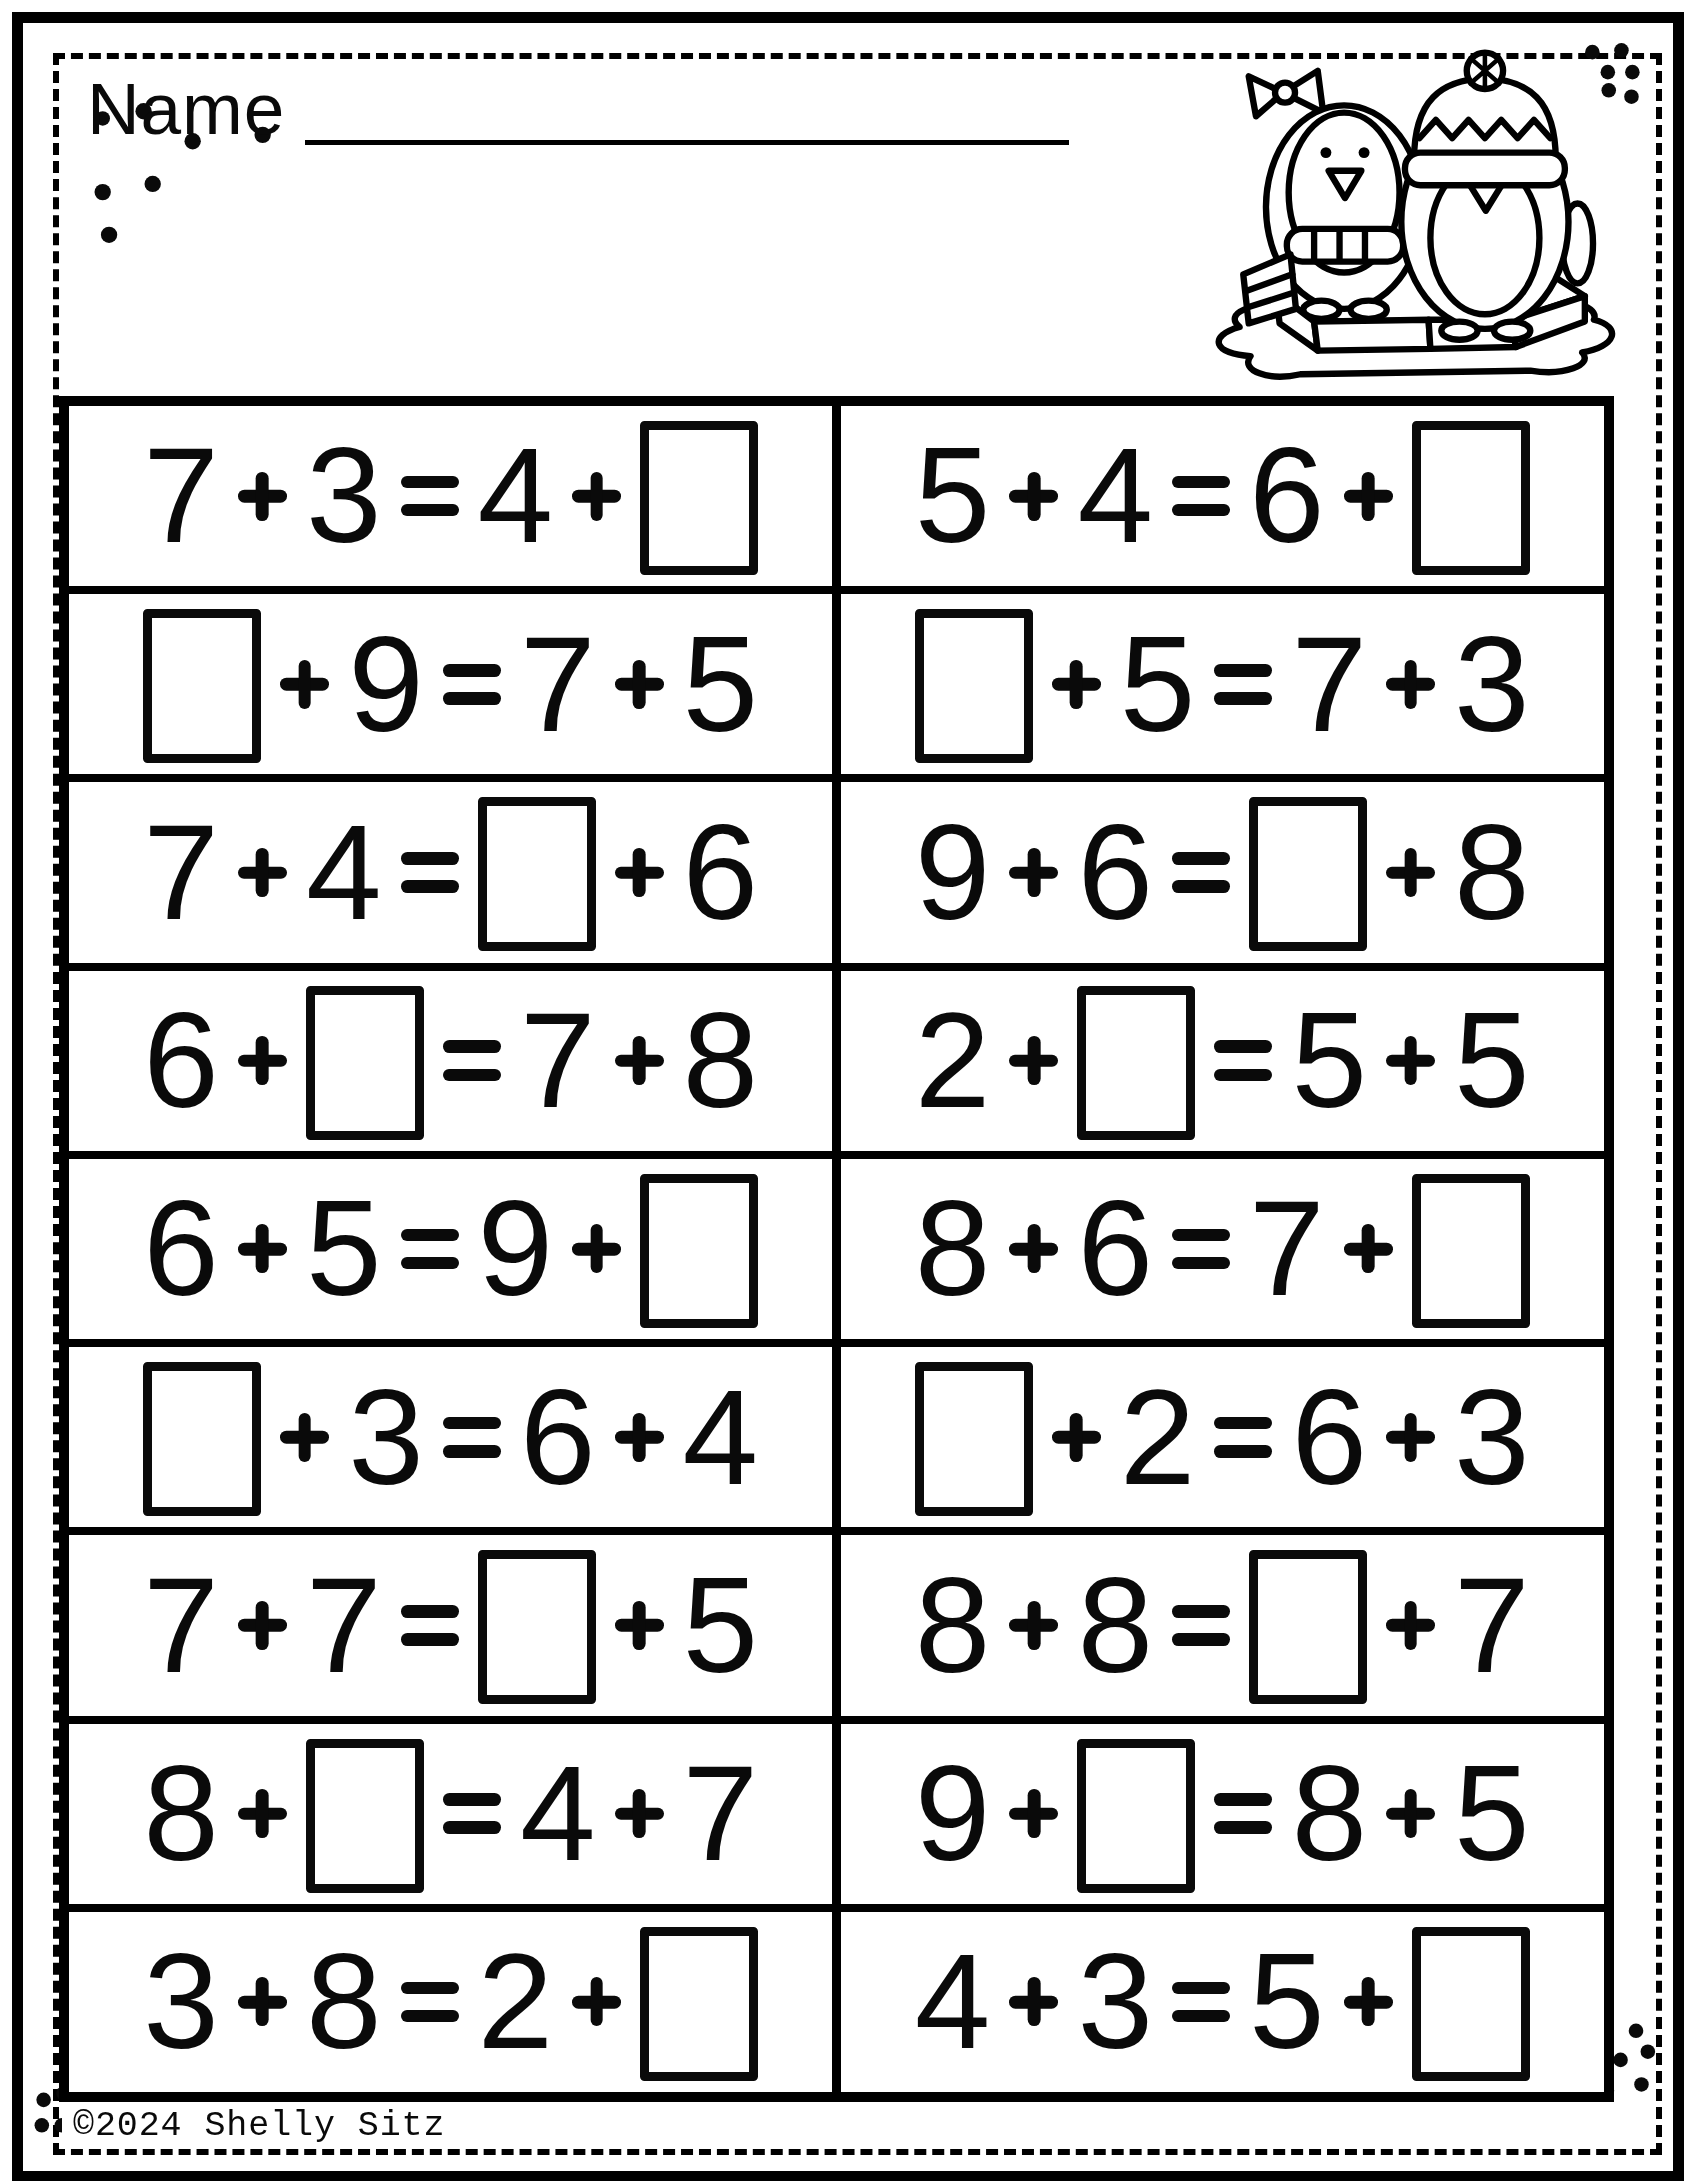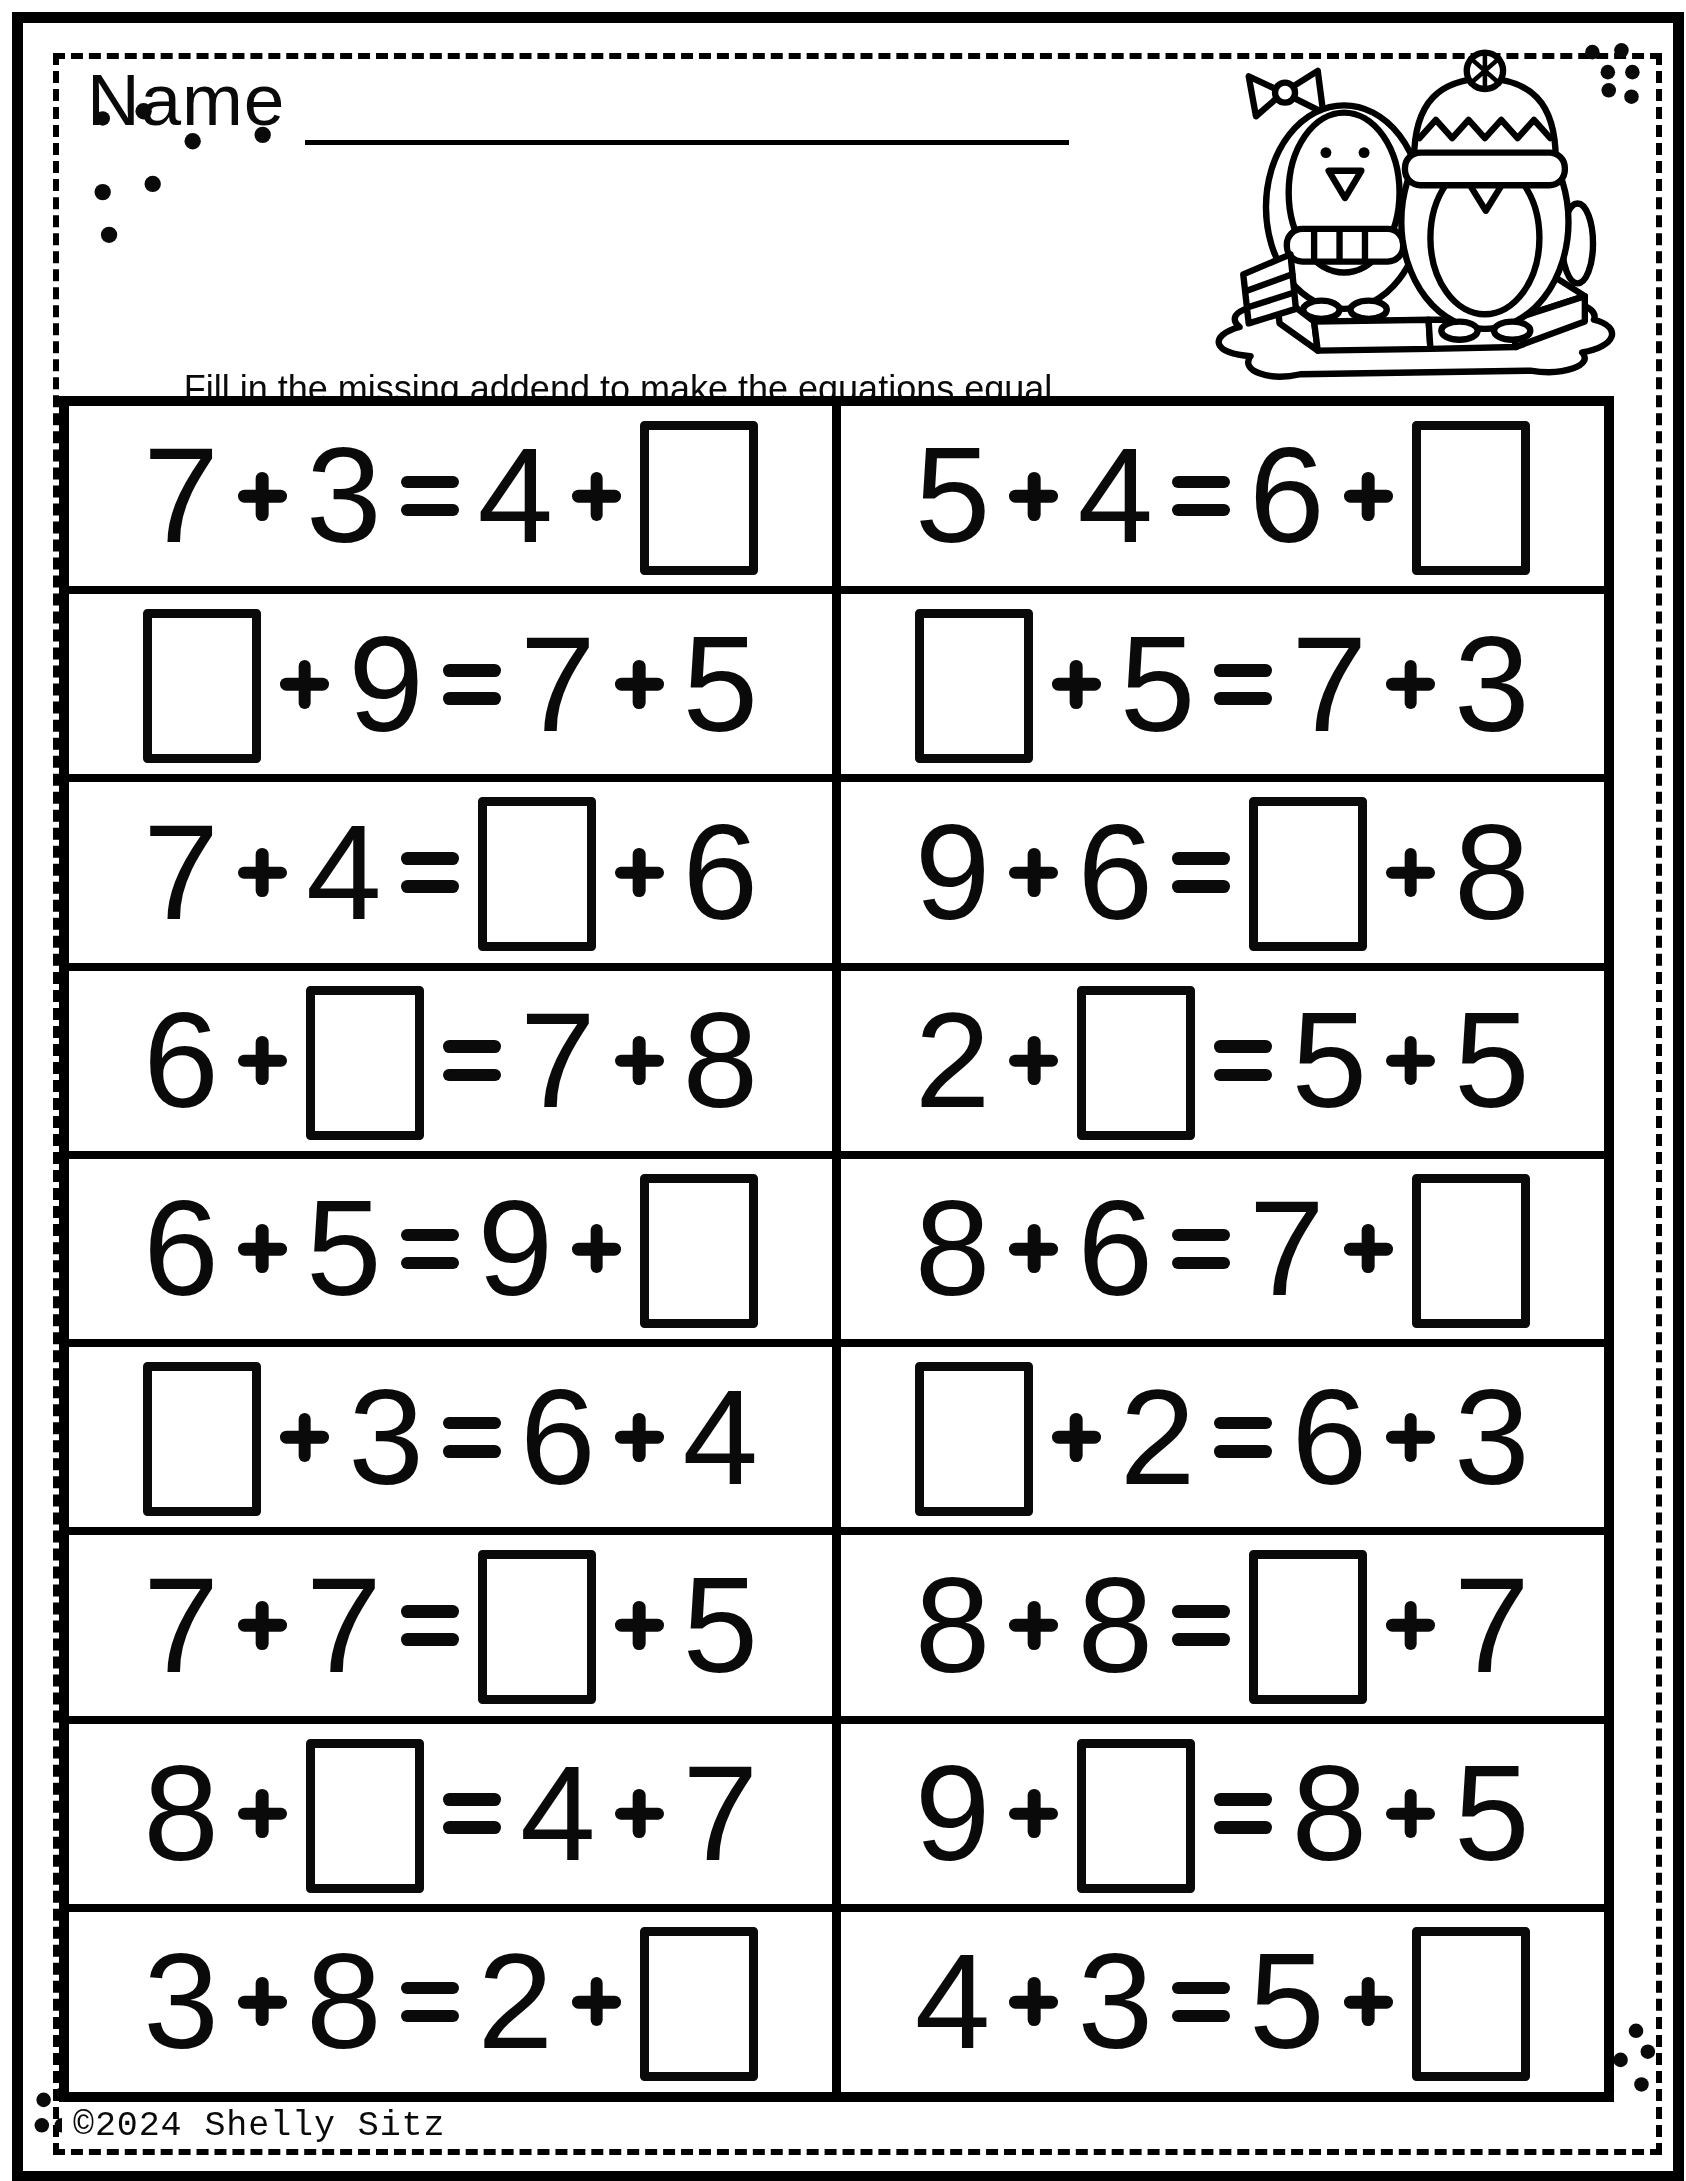--- a/index.html
+++ b/index.html
@@ -12,21 +12,21 @@
     border:11.8px solid #000;pointer-events:none;
   }
   .dashed-border{
     position:absolute;left:53px;top:53px;right:23.6px;bottom:27px;
     border:6.4px dashed #000;pointer-events:none;
   }
   .corner-dots{position:absolute;left:0;top:0;width:1686px;height:2182px;pointer-events:none;}
 
   
   .name-row{
-    position:absolute;left:87px;top:53px;display:flex;align-items:center;gap:20px;
+    position:absolute;left:87px;top:53px;display:flex;align-items:flex-end;gap:20px;
   }
   .name-label{font-size:73px;line-height:1;letter-spacing:0.9px;}
   .name-line{width:764px;border-bottom:5.5px solid #000;height:87px;}
   .title{
     position:absolute;left:100px;top:173px;width:1046px;text-align:center;
     font-family:"DejaVu Sans",sans-serif;font-weight:700;font-size:127px;
     letter-spacing:-4.5px;line-height:1.05;white-space:nowrap;
   }
   .subtitle{
     position:absolute;left:82px;top:335px;width:1082px;text-align:center;
@@ -108,21 +108,20 @@
     <circle cx="1813" cy="2257" r="8"></circle>
       <circle cx="1768" cy="2300" r="8"></circle>
     <circle cx="1806" cy="2293" r="8"></circle>
   </svg>
 
   <div class="name-row">
     <span class="name-label">Name</span>
     <span class="name-line"></span>
   </div>
 
-  <p class="subtitle">Fill in the missing addend to make the equations equal.</p>
 
   <svg class="penguins" viewBox="0 0 470 400" xmlns="http://www.w3.org/2000/svg">
     <g stroke="#000" fill="#fff" stroke-width="7" stroke-linejoin="round" stroke-linecap="round">
 
       <path d="M60,352 C20,350 12,330 48,320 C30,305 60,292 100,298 L355,295 C400,285 445,295 438,312 C470,320 462,342 425,348 C438,362 405,374 368,368 L115,372 C80,380 48,368 60,352 Z"></path>
 
       <path d="M88,282 L195,240 L362,244 L428,286 L348,312 L130,314 Z"></path>
 
       <path d="M88,282 L92,316 L134,346 L130,314 Z"></path>
       <path d="M130,314 L134,346 L258,344 L256,312 Z"></path>

